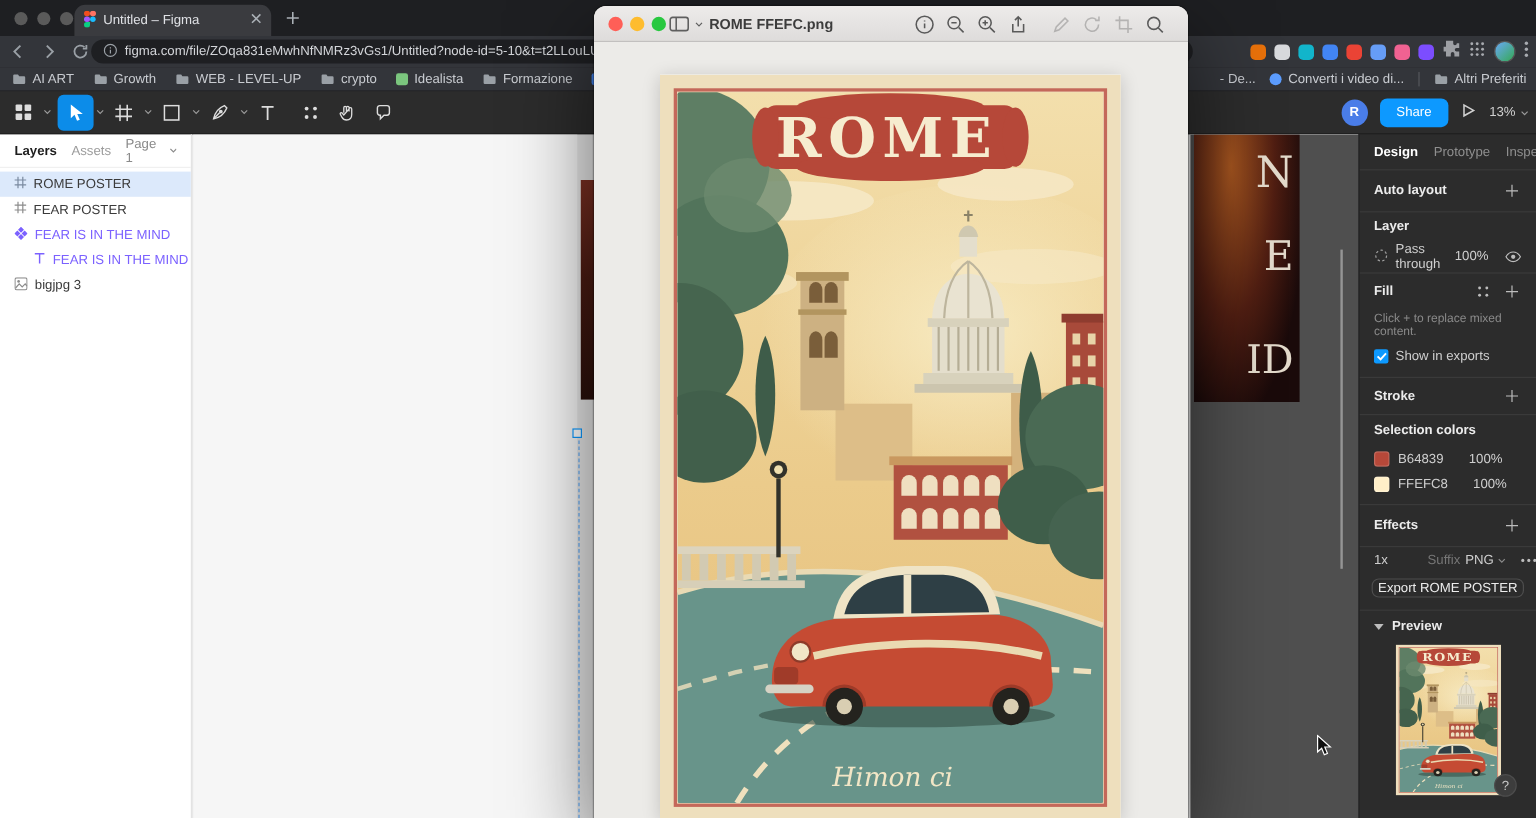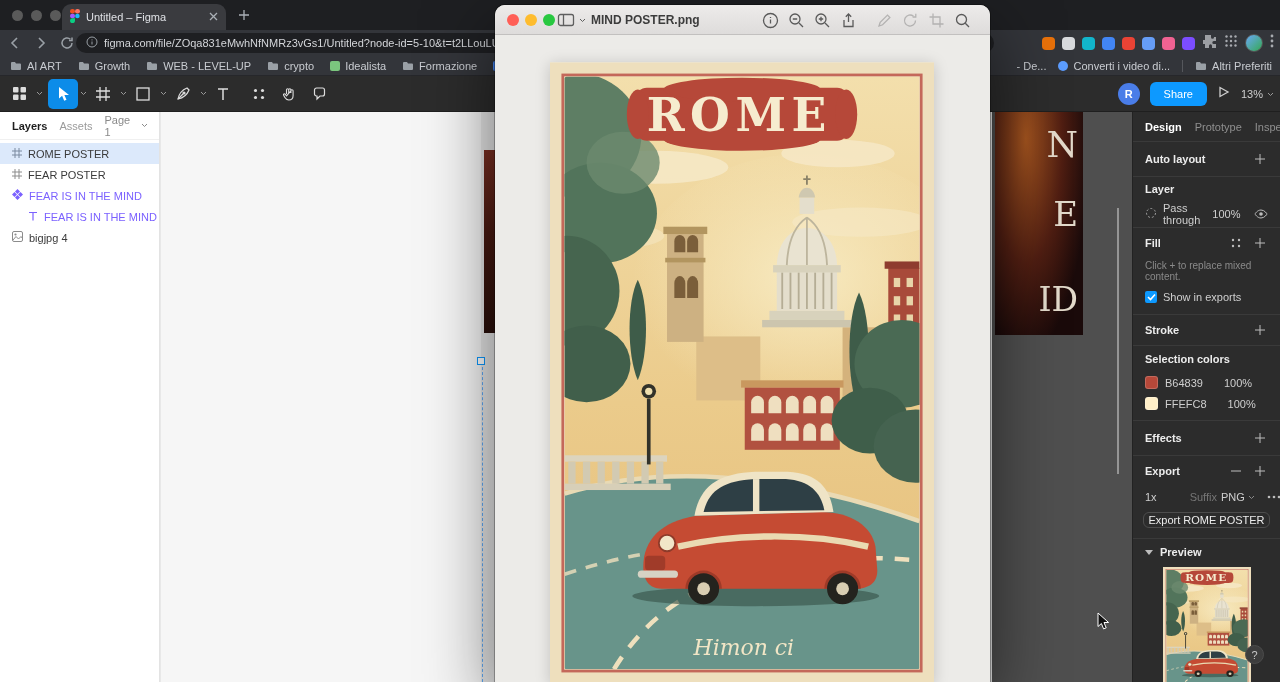--- a/index.html
+++ b/index.html
@@ -533,21 +533,21 @@
               <path d="M1 1.5h8M5 1.5v8" stroke="#7B61FF" stroke-width="1.2"></path>
             </svg></span>
         <span class="layer-label">FEAR IS IN THE MIND</span>
       </div>
       <div class="layer-row">
         <span><svg width="11" height="11">
               <rect x="0.5" y="0.5" width="10" height="10" rx="1.5" fill="none" stroke="#8C8C8C"></rect>
               <circle cx="3.5" cy="3.5" r="1.1" fill="#8C8C8C"></circle>
               <path d="M1 9l3-3.5 2.5 2.5L9 5.5l1.5 2" stroke="#8C8C8C" fill="none"></path>
             </svg></span>
-        <span class="layer-label">bigjpg 4</span>
+        <span class="layer-label">bigjpg 3</span>
       </div>
     </div>
   </div>
 
   <div class="canvas">
     <div class="white-frame"></div>
     <div class="red-sliver"></div>
     <div class="sel-line"></div>
     <div class="sel-handle"></div>
     <div class="fear-frame">
@@ -664,34 +664,20 @@
         <span class="spacer"></span>
         <span class="icon-btn">
             <svg width="12" height="12">
               <path d="M6 1v10M1 6h10" stroke="#BDBDBD"></path>
             </svg>
           </span>
       </div>
     </div>
 
     <div class="p-sect">
-      <div class="p-head" style="height:30px">
-        <span>Export</span>
-        <span class="spacer"></span>
-        <span class="icon-btn">
-            <svg width="12" height="12">
-              <path d="M1 6h10" stroke="#BDBDBD"></path>
-            </svg>
-          </span>
-        <span class="icon-btn">
-            <svg width="12" height="12">
-              <path d="M6 1v10M1 6h10" stroke="#BDBDBD"></path>
-            </svg>
-          </span>
-      </div>
       <div class="export-cfg">
         <span>1x</span>
         <svg width="7" height="5">
             <path d="M1 1l2.5 2.5L6 1" stroke="#8A8A8A" fill="none"></path>
           </svg>
         <span class="suffix">Suffix</span>
         <span class="fmt">
           <span>PNG</span>
           <svg width="7" height="5">
               <path d="M1 1l2.5 2.5L6 1" stroke="#8A8A8A" fill="none"></path>
@@ -730,21 +716,21 @@
       <span class="wtl" style="left: 48px; background: rgb(40, 200, 64);"></span>
       <span class="win-proxy">
         <svg width="18" height="16" fill="none" stroke="#5F5F5F" stroke-width="1.3">
             <rect x="1.5" y="2.5" width="15" height="11" rx="2"></rect>
             <path d="M6.5 2.5v11"></path>
           </svg>
         <svg width="7" height="5">
             <path d="M1 1l2.5 2.5L6 1" stroke="#5F5F5F" fill="none"></path>
           </svg>
       </span>
-      <span class="win-title">MIND POSTER.png</span>
+      <span class="win-title">ROME FFEFC.png</span>
       <div class="win-icons">
         <span class="wicon">
             <svg width="17" height="17" fill="none" stroke="#5A5A5A" stroke-width="1.3">
               <circle cx="8.5" cy="8.5" r="7"></circle>
               <path d="M8.5 7.5v4M8.5 5v1"></path>
             </svg>
           </span>
         <span class="wicon">
             <svg width="17" height="17" fill="none" stroke="#5A5A5A" stroke-width="1.3">
               <circle cx="7" cy="7" r="5"></circle>

